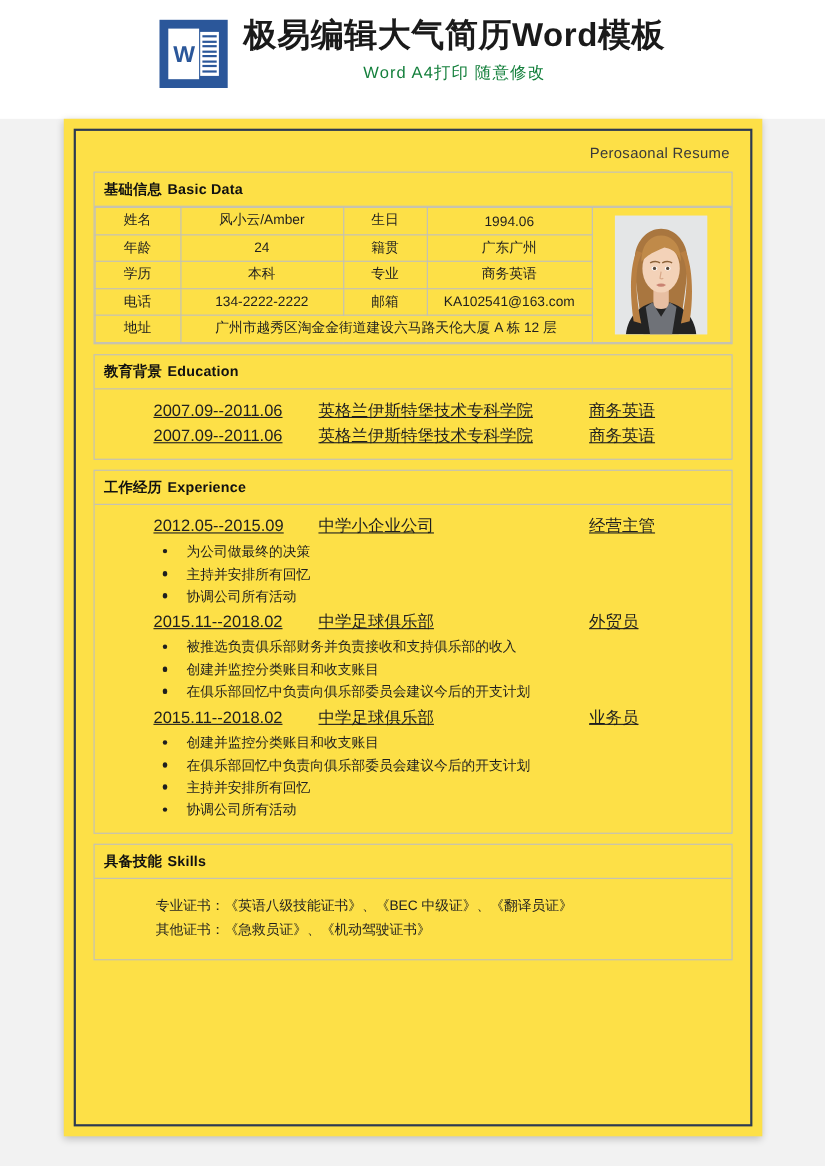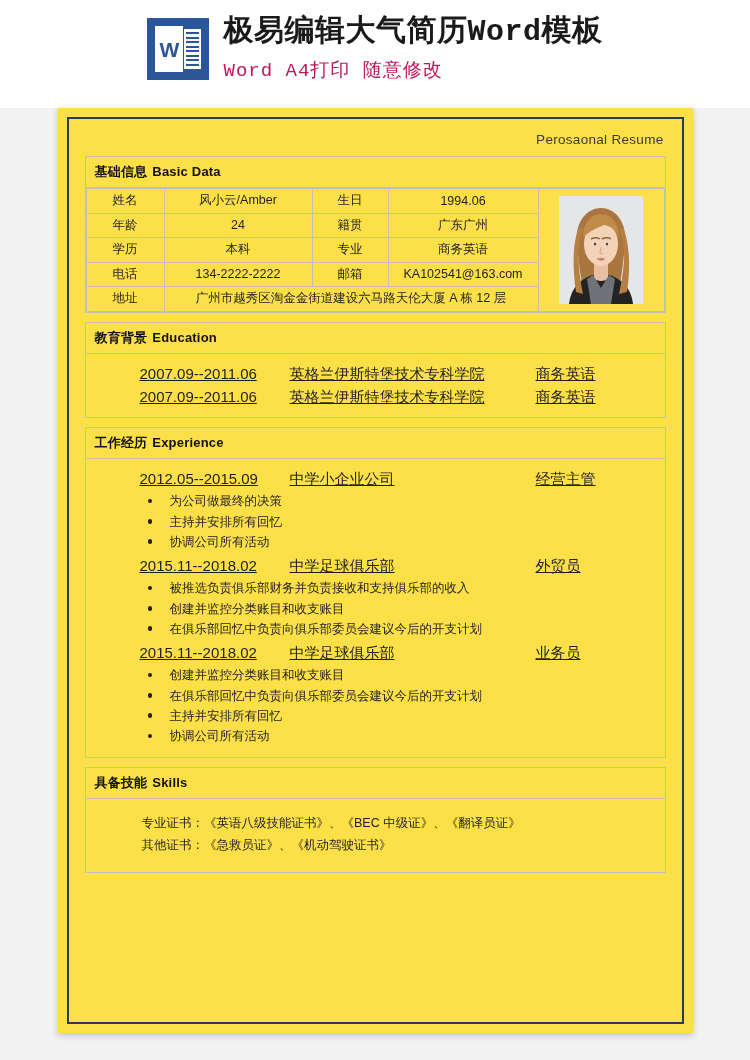--- a/index.html
+++ b/index.html
@@ -49,33 +49,33 @@
   .word-logo .lines {
     position: absolute;
     right: 8px; top: 11px;
     width: 17px; height: 40px;
     background: #ffffff;
     padding: 3px 2px;
     display: flex; flex-direction: column; justify-content: space-between;
   }
   .word-logo .lines i { display: block; height: 2px; background: #2b579a; }
 
-  .banner-text { display: flex; flex-direction: column; font-family: Liberation Mono, monospace; }
+  .banner-text { display: flex; flex-direction: column; }
   .banner-title {
     font-size: 30px;
     font-weight: bold;
     letter-spacing: 0.5px;
     color: #1a1a1a;
     line-height: 1.25;
     white-space: nowrap;
   }
   .banner-sub {
-    font-size: 19px;
-    color: #be185d;
-    text-align: left;
+    font-size: 15px;
+    color: #15803d;
+    text-align: center;
     margin-top: 5px;
     letter-spacing: 1px;
   }
 
   
   .sheet-wrap {
     width: 750px;
     height: 952px;
     display: flex;
     justify-content: center;

